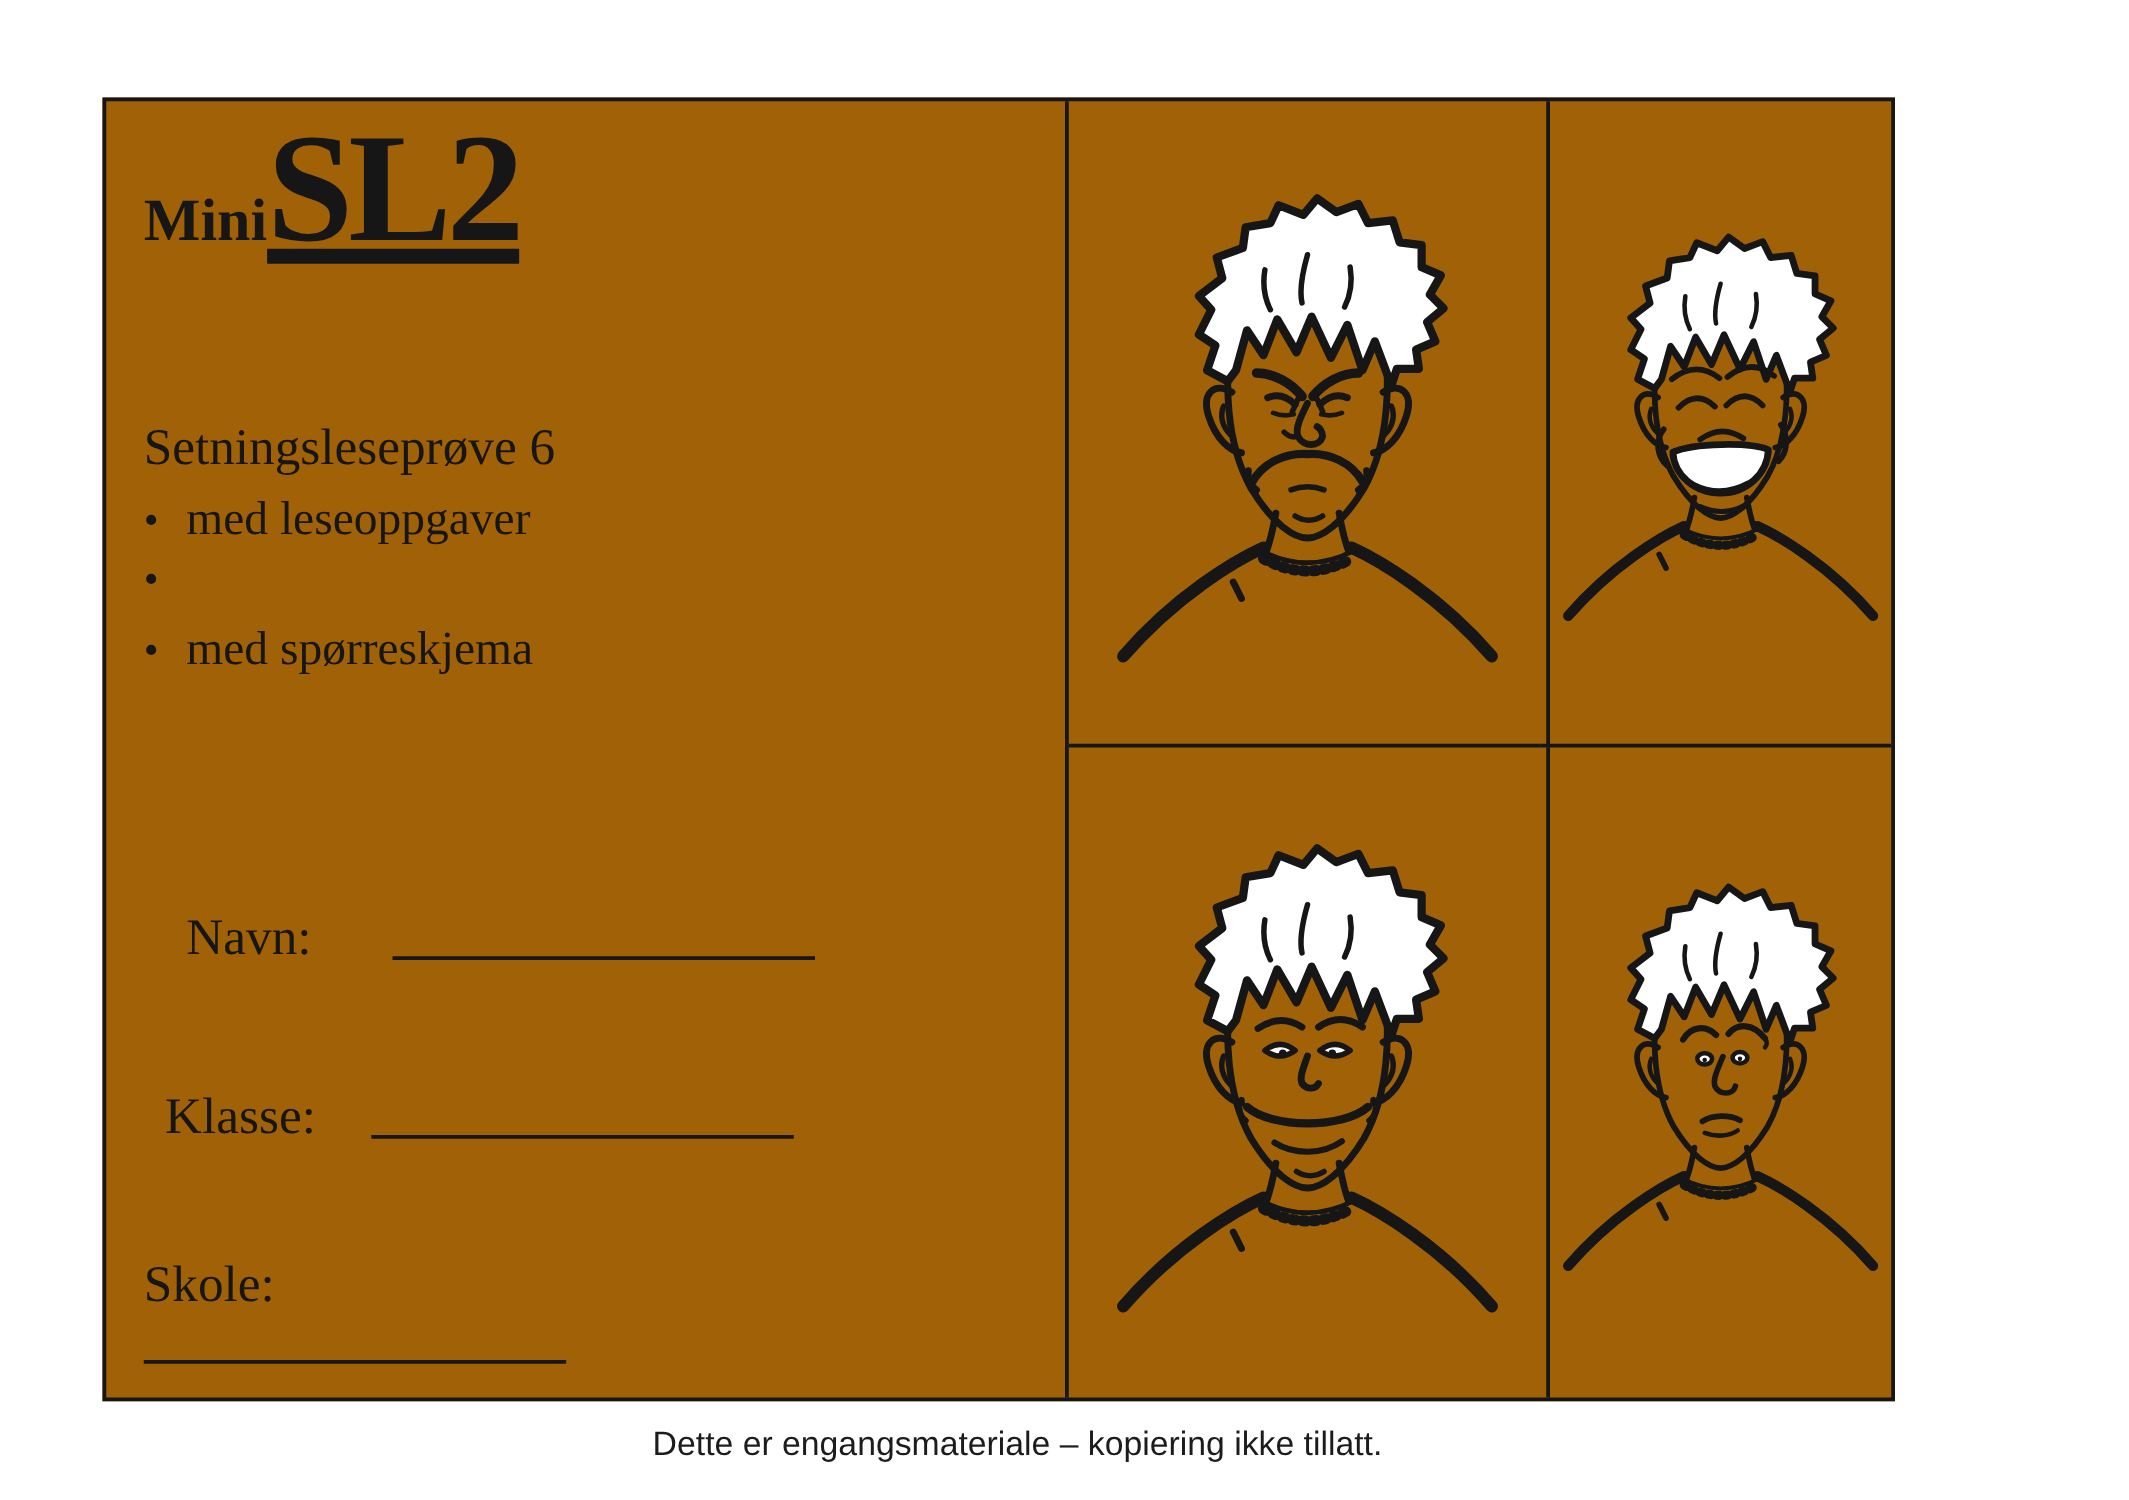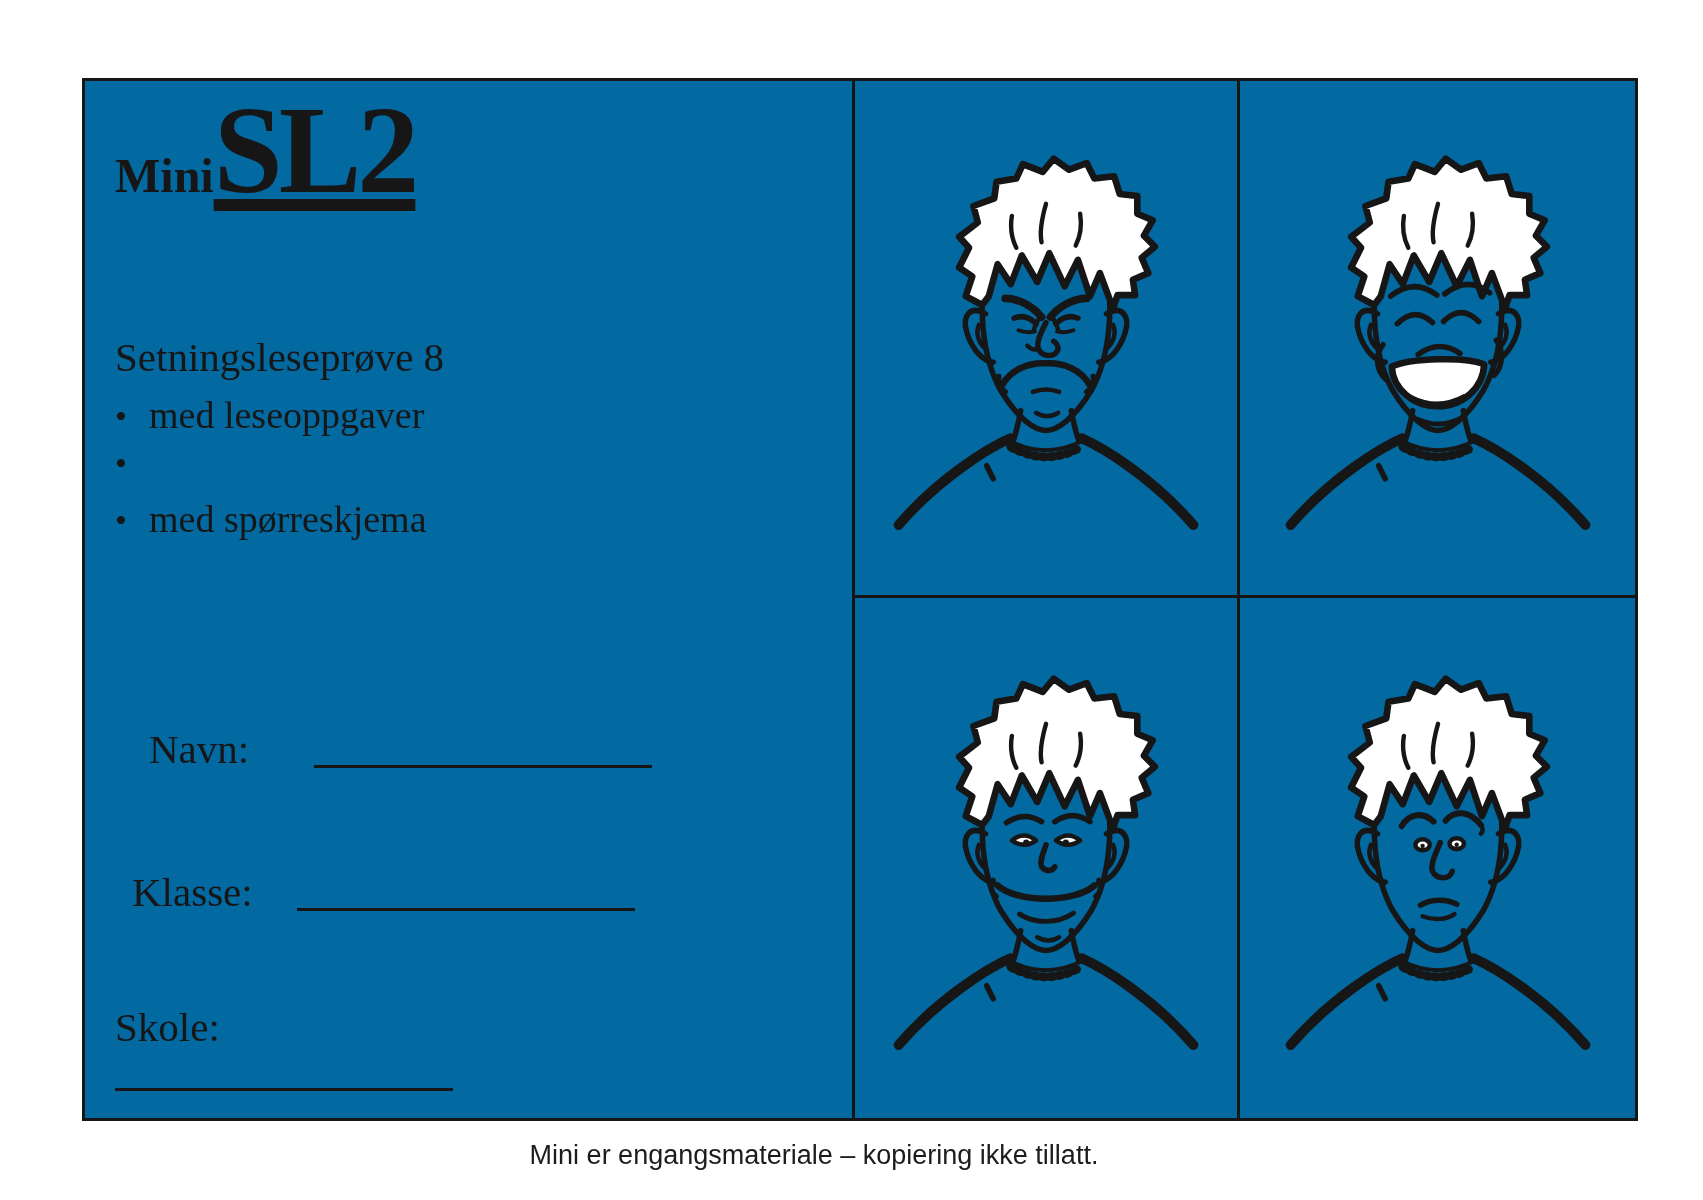--- a/index.html
+++ b/index.html
@@ -7,24 +7,24 @@
     width: 1703px; height: 1200px;
     position: relative;
     background: #ffffff;
     overflow: hidden;
     font-family: "Liberation Serif", serif;
     color: #161616;
   }
   .sheet {
     position: absolute;
     left: 82px; top: 78px;
-    width: 1556px; height: 1043px;
+    width: 1434px; height: 1043px;
     border: 3px solid #161616;
     box-sizing: border-box;
-    background: #0369a1;
+    background: #a16207;
   }
   
   .left-panel { position: absolute; left: 0; top: 0; width: 767px; height: 100%; }
   .logo { position: absolute; left: 30px; top: 8px; display: flex; align-items: baseline; white-space: nowrap; }
   .logo-mini { font-weight: bold; font-size: 48px; letter-spacing: 0px; }
   .logo-main { font-weight: bold; font-size: 124px; line-height: 1; letter-spacing: -4px; text-decoration: underline; }
   .intro { position: absolute; left: 30px; top: 252px; }
   .intro-title { font-size: 41px; margin-bottom: 12px; }
   .bullet-row { display: flex; align-items: baseline; font-size: 38px; height: 52px; }
   .bullet-dot { width: 34px; font-size: 34px; }
@@ -65,21 +65,21 @@
 <div class="sheet">
 
   <div class="left-panel">
 
     <div class="logo">
       <span class="logo-mini">Mini</span>
       <span class="logo-main">SL2</span>
     </div>
 
     <div class="intro">
-      <div class="intro-title">Setningsleseprøve 8</div>
+      <div class="intro-title">Setningsleseprøve 6</div>
       <div class="bullet-row">
         <span class="bullet-dot">•</span>
         <span>med leseoppgaver</span>
       </div>
       <div class="bullet-row">
         <span class="bullet-dot">•</span>
       </div>
       <div class="bullet-row">
         <span class="bullet-dot">•</span>
         <span>med spørreskjema</span>
@@ -276,13 +276,13 @@
           <circle class="f-ink" cx="167" cy="178" r="2"></circle>
           <path d="M152,176 C147,188 143,196 145,202 C149,210 161,210 163,202" stroke-width="5"></path>
           <path d="M134,233 C143,227 158,227 167,232" stroke-width="5"></path>
           <path d="M136,243 C146,247 158,246 165,241" stroke-width="4"></path>
         </g>
       </svg>
     </div>
   </div>
 </div>
 
-<div class="footer">Mini er engangsmateriale – kopiering ikke tillatt.</div>
+<div class="footer">Dette er engangsmateriale – kopiering ikke tillatt.</div>
 
 </body></html>

